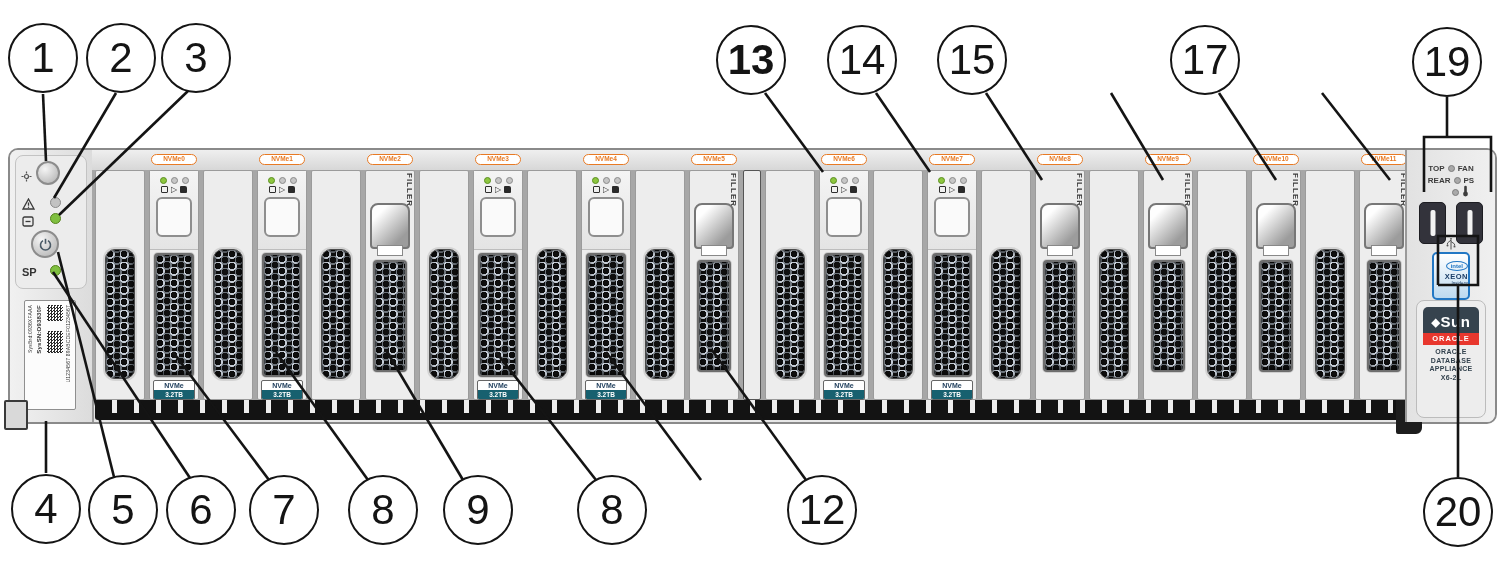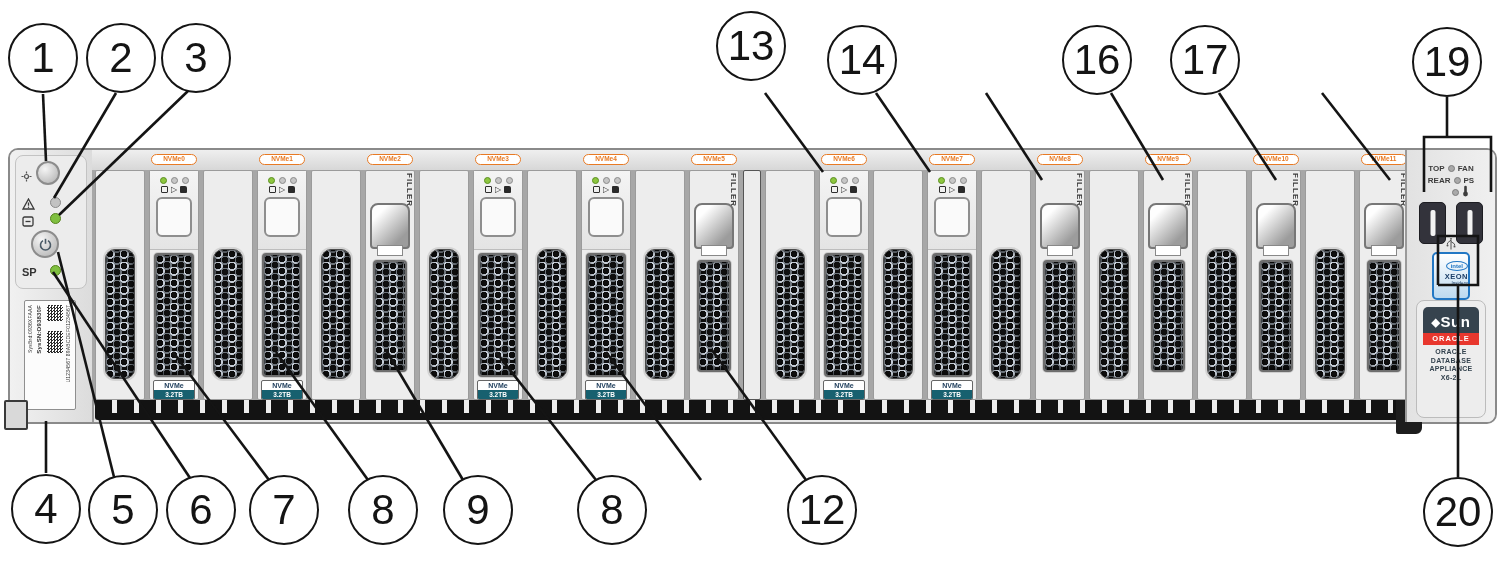--- a/index.html
+++ b/index.html
@@ -460,19 +460,19 @@
     <div class="co" style="left: 86px; top: 23px;">2</div>
     <div class="co" style="left: 161px; top: 23px;">3</div>
     <div class="co" style="left: 11px; top: 474px;">4</div>
     <div class="co" style="left: 88px; top: 475px;">5</div>
     <div class="co" style="left: 166px; top: 475px;">6</div>
     <div class="co" style="left: 249px; top: 475px;">7</div>
     <div class="co" style="left: 348px; top: 475px;">8</div>
     <div class="co" style="left: 443px; top: 475px;">9</div>
     <div class="co" style="left: 577px; top: 475px;">8</div>
     <div class="co" style="left: 787px; top: 475px;">12</div>
-    <div class="co" style="left: 716px; top: 11px;">13</div>
+    <div class="co" style="left: 716px; top: 25px; font-weight: bold;">13</div>
     <div class="co" style="left: 827px; top: 25px;">14</div>
-    <div class="co" style="left: 1062px; top: 25px;">16</div>
+    <div class="co" style="left: 937px; top: 25px;">15</div>
     <div class="co" style="left: 1170px; top: 25px;">17</div>
     <div class="co" style="left: 1412px; top: 27px;">19</div>
     <div class="co" style="left: 1423px; top: 477px;">20</div>
   </div>
 
 </body></html>

